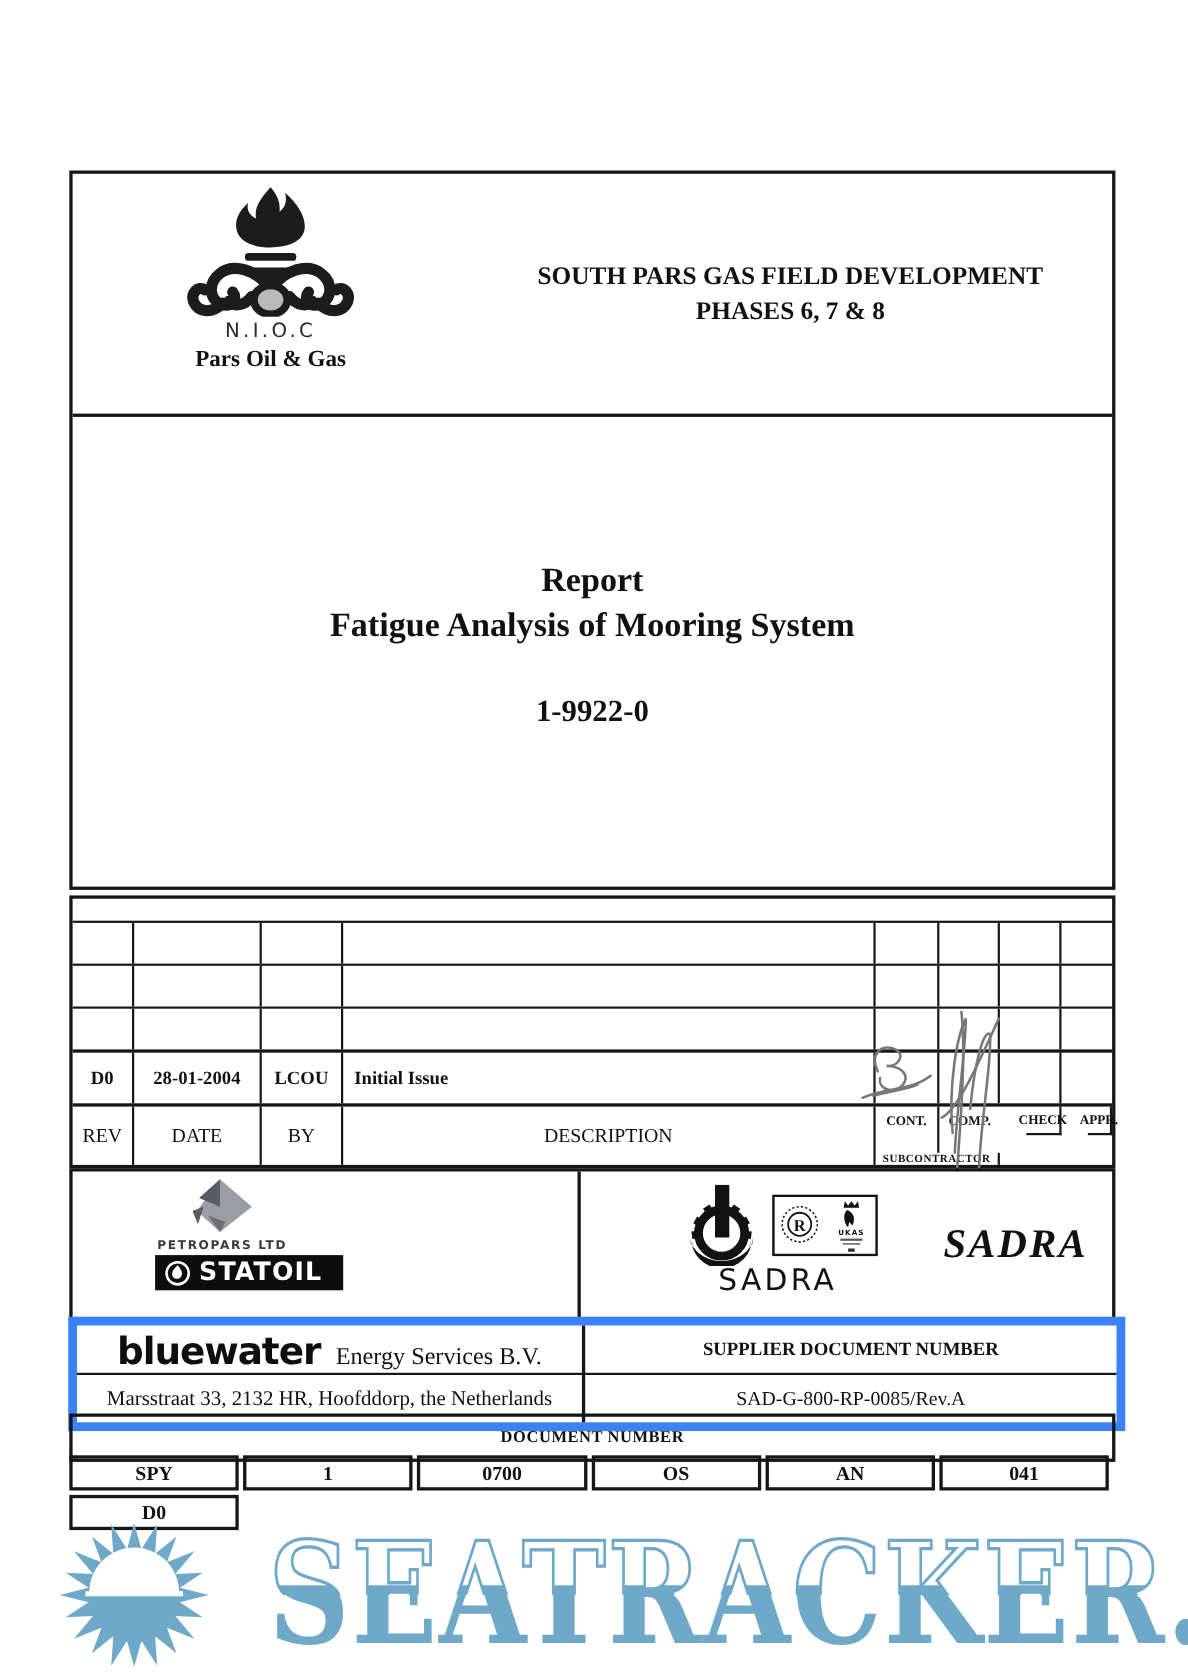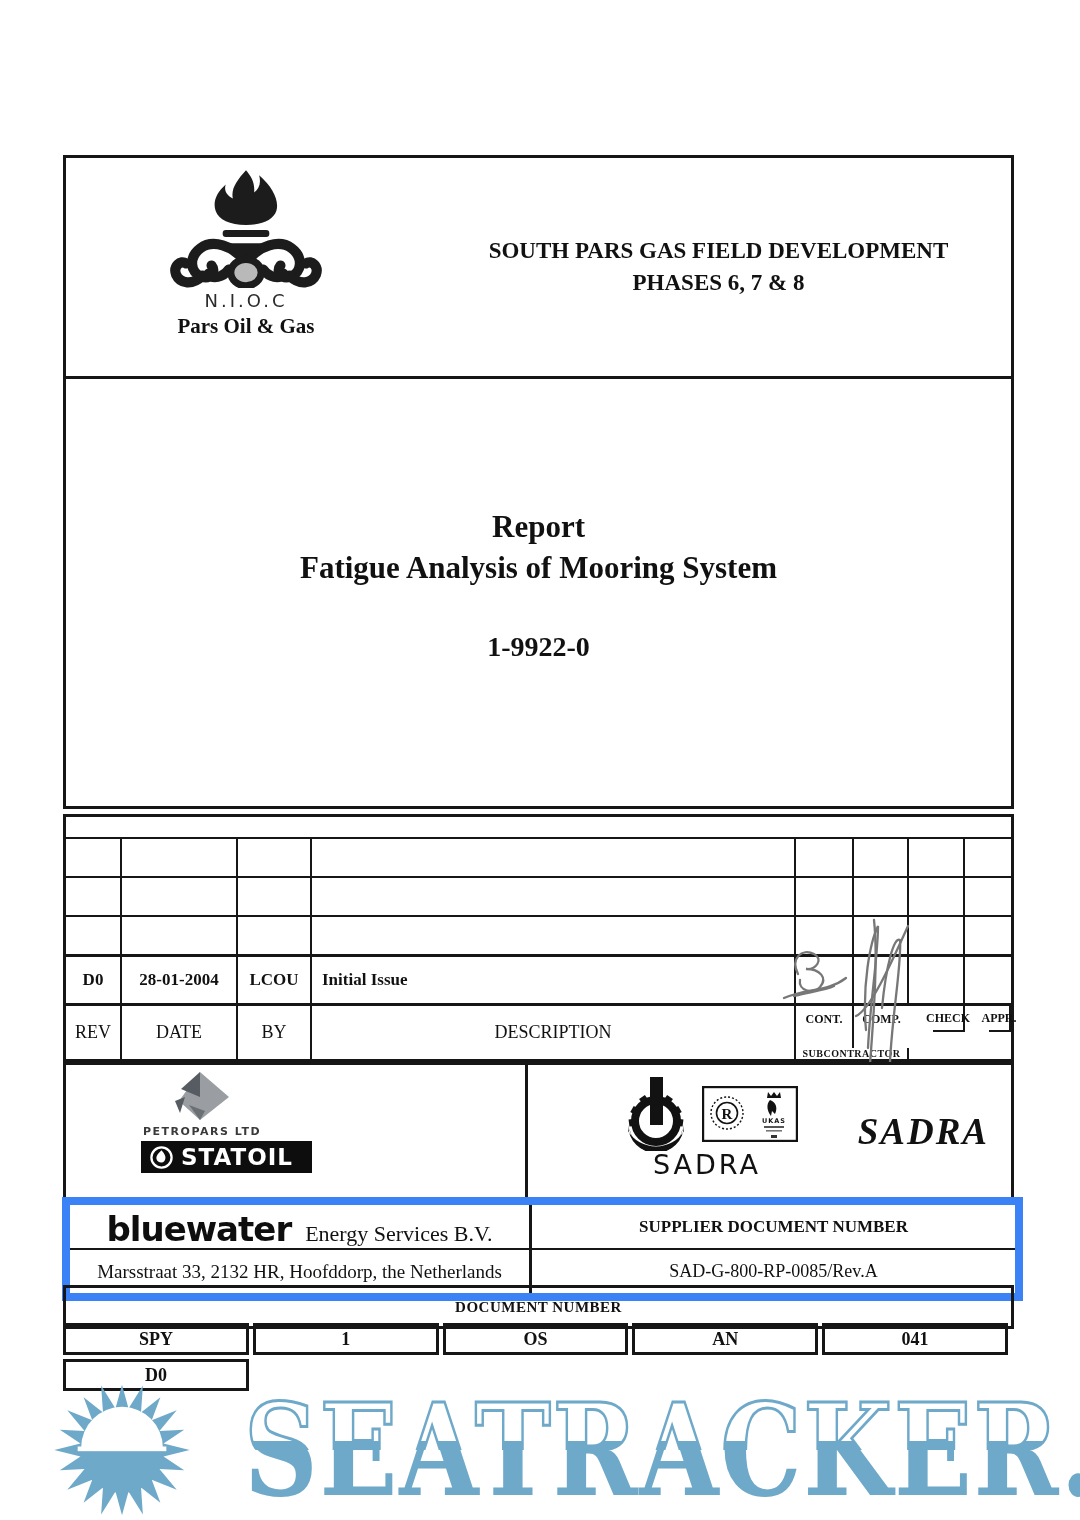--- a/index.html
+++ b/index.html
@@ -59,21 +59,21 @@
            align-items:baseline;justify-content:center;gap:14px;padding-top:4px;}
   #bw-word{font-family:"DejaVu Sans",sans-serif;font-weight:bold;font-size:34px;letter-spacing:-1px;color:#0e0e0e;}
   #bw-suffix{font-size:22px;}
   #supp-label{border-bottom:2px solid #161616;display:flex;align-items:center;justify-content:center;
               font-weight:bold;font-size:17px;}
   #bw-addr{border-right:3px solid #161616;display:flex;align-items:center;justify-content:center;font-size:19px;}
   #supp-num{display:flex;align-items:center;justify-content:center;font-size:18px;}
   
   #docnumrow{left:63px;top:1285px;width:945px;height:38px;border:3px solid #161616;
              display:flex;align-items:center;justify-content:center;font-weight:bold;font-size:15px;letter-spacing:.5px;}
-  #codesrow{left:63px;top:1323px;width:945px;height:68px;display:grid;grid-template-columns:repeat(5,1fr);gap:4px;}
+  #codesrow{left:63px;top:1323px;width:945px;height:68px;display:grid;grid-template-columns:repeat(6,1fr);gap:4px;}
   .codebox{border:3px solid #161616;display:flex;align-items:center;justify-content:center;
            font-weight:bold;font-size:18px;}
   
   #sig{left:770px;top:912px;width:170px;height:158px;pointer-events:none;}
   
   #wm{left:0;top:1380px;width:1080px;height:140px;}
   #wm-sun{position:absolute;left:8px;top:0;}
   #wm-textwrap{position:absolute;left:244px;top:-4px;width:1040px;height:148px;
                transform:scaleX(0.80);transform-origin:left center;
                font-family:"DejaVu Serif",serif;font-weight:bold;font-size:128px;letter-spacing:2px;white-space:nowrap;}
@@ -256,20 +256,21 @@
     <div id="supp-label">SUPPLIER DOCUMENT NUMBER</div>
     <div id="bw-addr">Marsstraat 33, 2132 HR, Hoofddorp, the Netherlands</div>
     <div id="supp-num">SAD-G-800-RP-0085/Rev.A</div>
   </div>
 
   <div class="abs" id="docnumrow">DOCUMENT NUMBER</div>
 
   <div class="abs" id="codesrow">
     <div class="codebox">SPY</div>
     <div class="codebox">1</div>
+    <div class="codebox">0700</div>
     <div class="codebox">OS</div>
     <div class="codebox">AN</div>
     <div class="codebox">041</div>
     <div class="codebox">D0</div>
   </div>
 
   <div class="abs" id="wm">
     <svg id="wm-sun" width="228" height="140" viewBox="0 0 120 120">
       <polygon fill="#6fa9c9" points="118,60 95.6,65.6 113.3,77.3 92.1,76.3 106.9,94.1 85.5,85.5 92.9,105.3 76.3,92.1 77.9,115.2 65.6,95.6 60,116 54.4,95.6 42.1,115.2 43.7,92.1 27.1,105.3 34.5,85.5 13.1,94.1 27.9,76.3 6.7,77.3 24.4,65.6 2,60 24.4,54.4 6.7,42.7 27.9,43.7 13.1,25.9 34.5,34.5 27.1,14.7 43.7,27.9 42.1,4.8 54.4,24.4 60,4 65.6,24.4 77.9,4.8 76.3,27.9 92.9,14.7 85.5,34.5 106.9,25.9 92.1,43.7 113.3,42.7 95.6,54.4"></polygon>
       <path d="M95,62 A35,35 0 0 1 25,62 Z" fill="#6fa9c9"></path>

